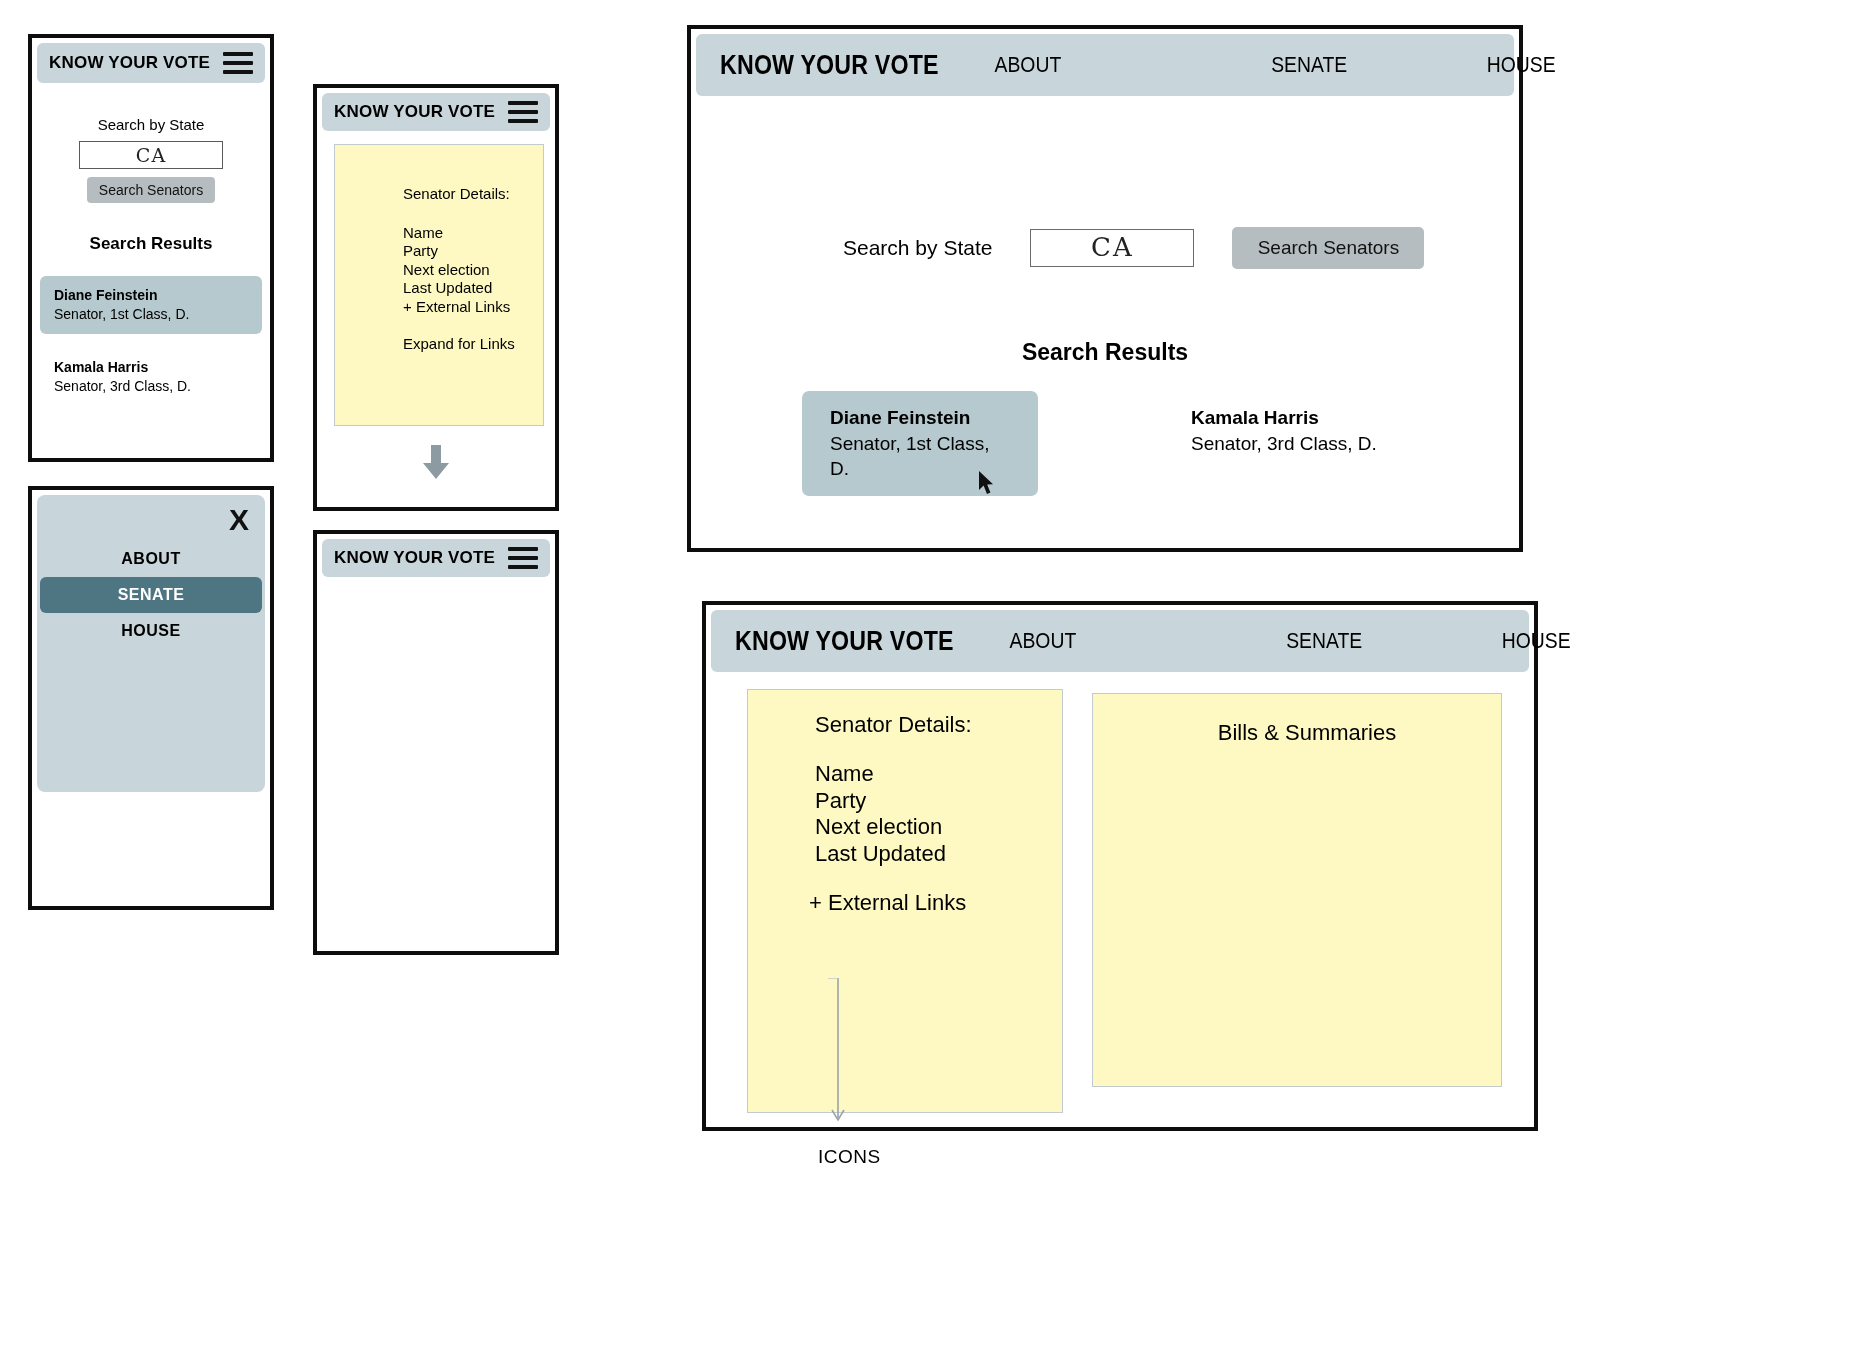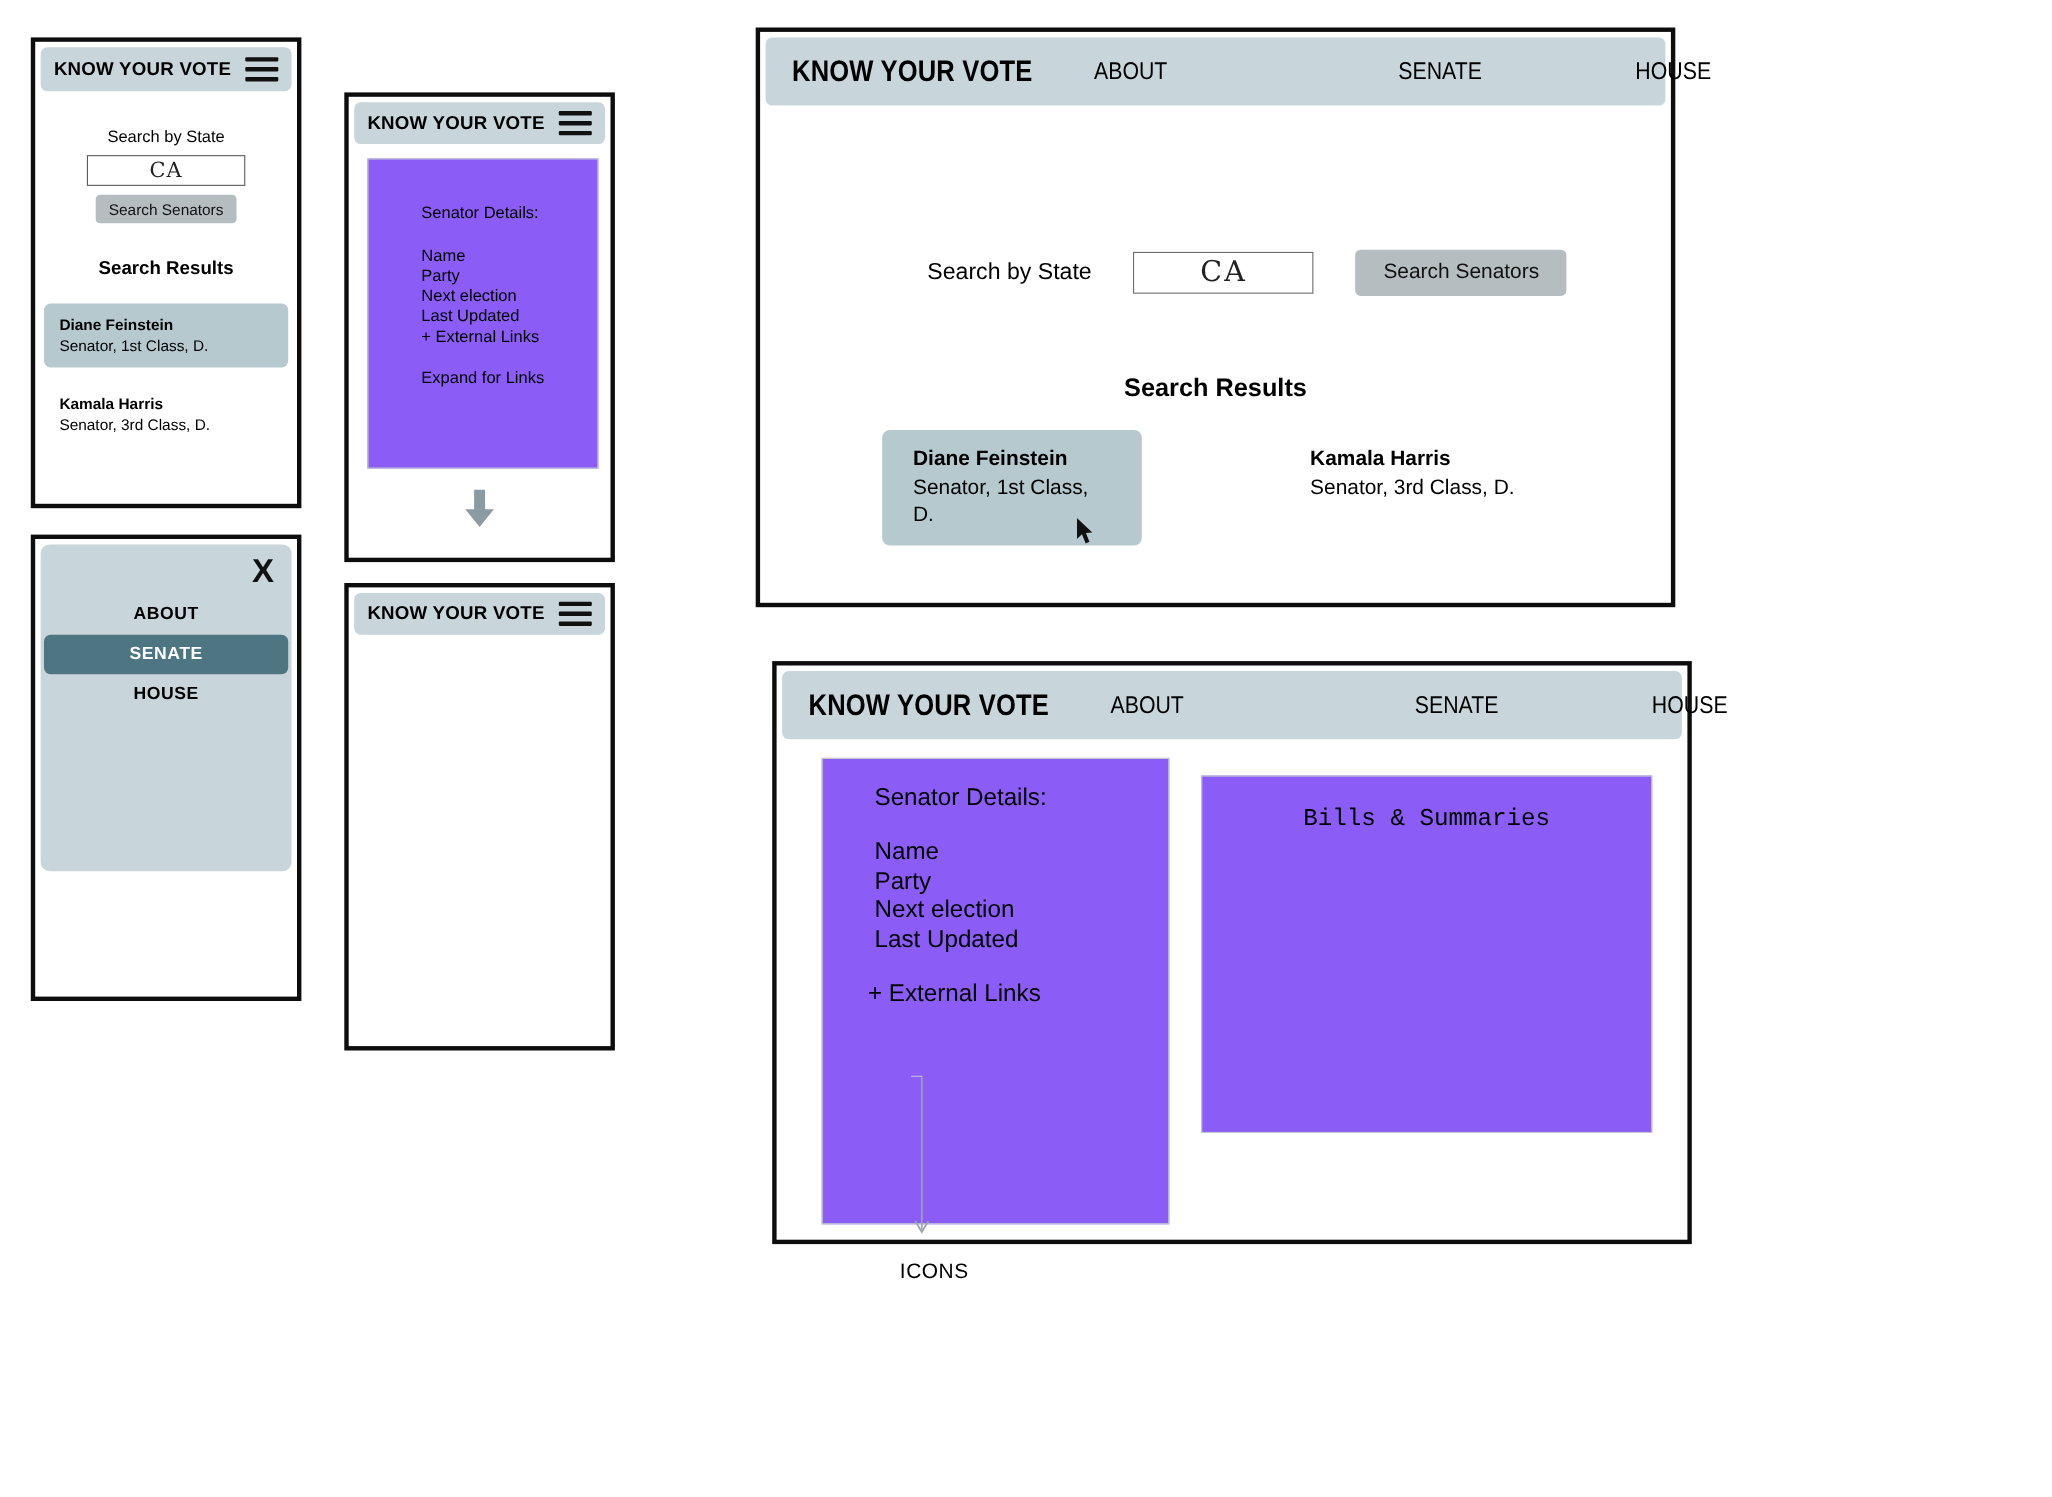--- a/index.html
+++ b/index.html
@@ -150,21 +150,22 @@
     color: #ffffff;
     border-radius: 6px;
     margin: 0 3px;
   }
 
   
   .card {
     position: absolute;
     box-sizing: border-box;
     border: 1px solid #c3cbd0;
-    background: #8b5cf6;
+    background: #fef9c3;
+    padding-left: 20px;
   }
   .card-text {
     font-size: 15px;
     line-height: 1.24;
   }
 
   
   .d-nav {
     font-size: 22px;
     font-family: "Liberation Sans Narrow", "Liberation Sans", sans-serif;
@@ -361,16 +362,16 @@
     <svg style="position:absolute; left:80px; top:288px;" width="24" height="150" viewBox="0 0 24 150">
       <line x1="10" y1="0" x2="10" y2="140" stroke="#9aa4ab" stroke-width="1.6"></line>
       <polyline points="4,132 10,142 16,132" fill="none" stroke="#9aa4ab" stroke-width="1.6"></polyline>
       <line x1="0" y1="0" x2="10" y2="0" stroke="#c3cbd0" stroke-width="1.6"></line>
     </svg>
 
     <div style="position:absolute; left:70px; top:456px; font-size:19px;
                 font-family:'Liberation Sans Narrow','Liberation Sans',sans-serif; letter-spacing:0.5px;">ICONS</div>
   </div>
 
-  <div class="card" style="left:386px; top:100px; width:410px; height:325px;font-family:Liberation Mono, monospace;">
+  <div class="card" style="left:386px; top:88px; width:410px; height:394px;">
     <div class="panel-title" style="text-align:center; padding-top:26px;">Bills &amp; Summaries</div>
   </div>
 </div>
 
 </body></html>

